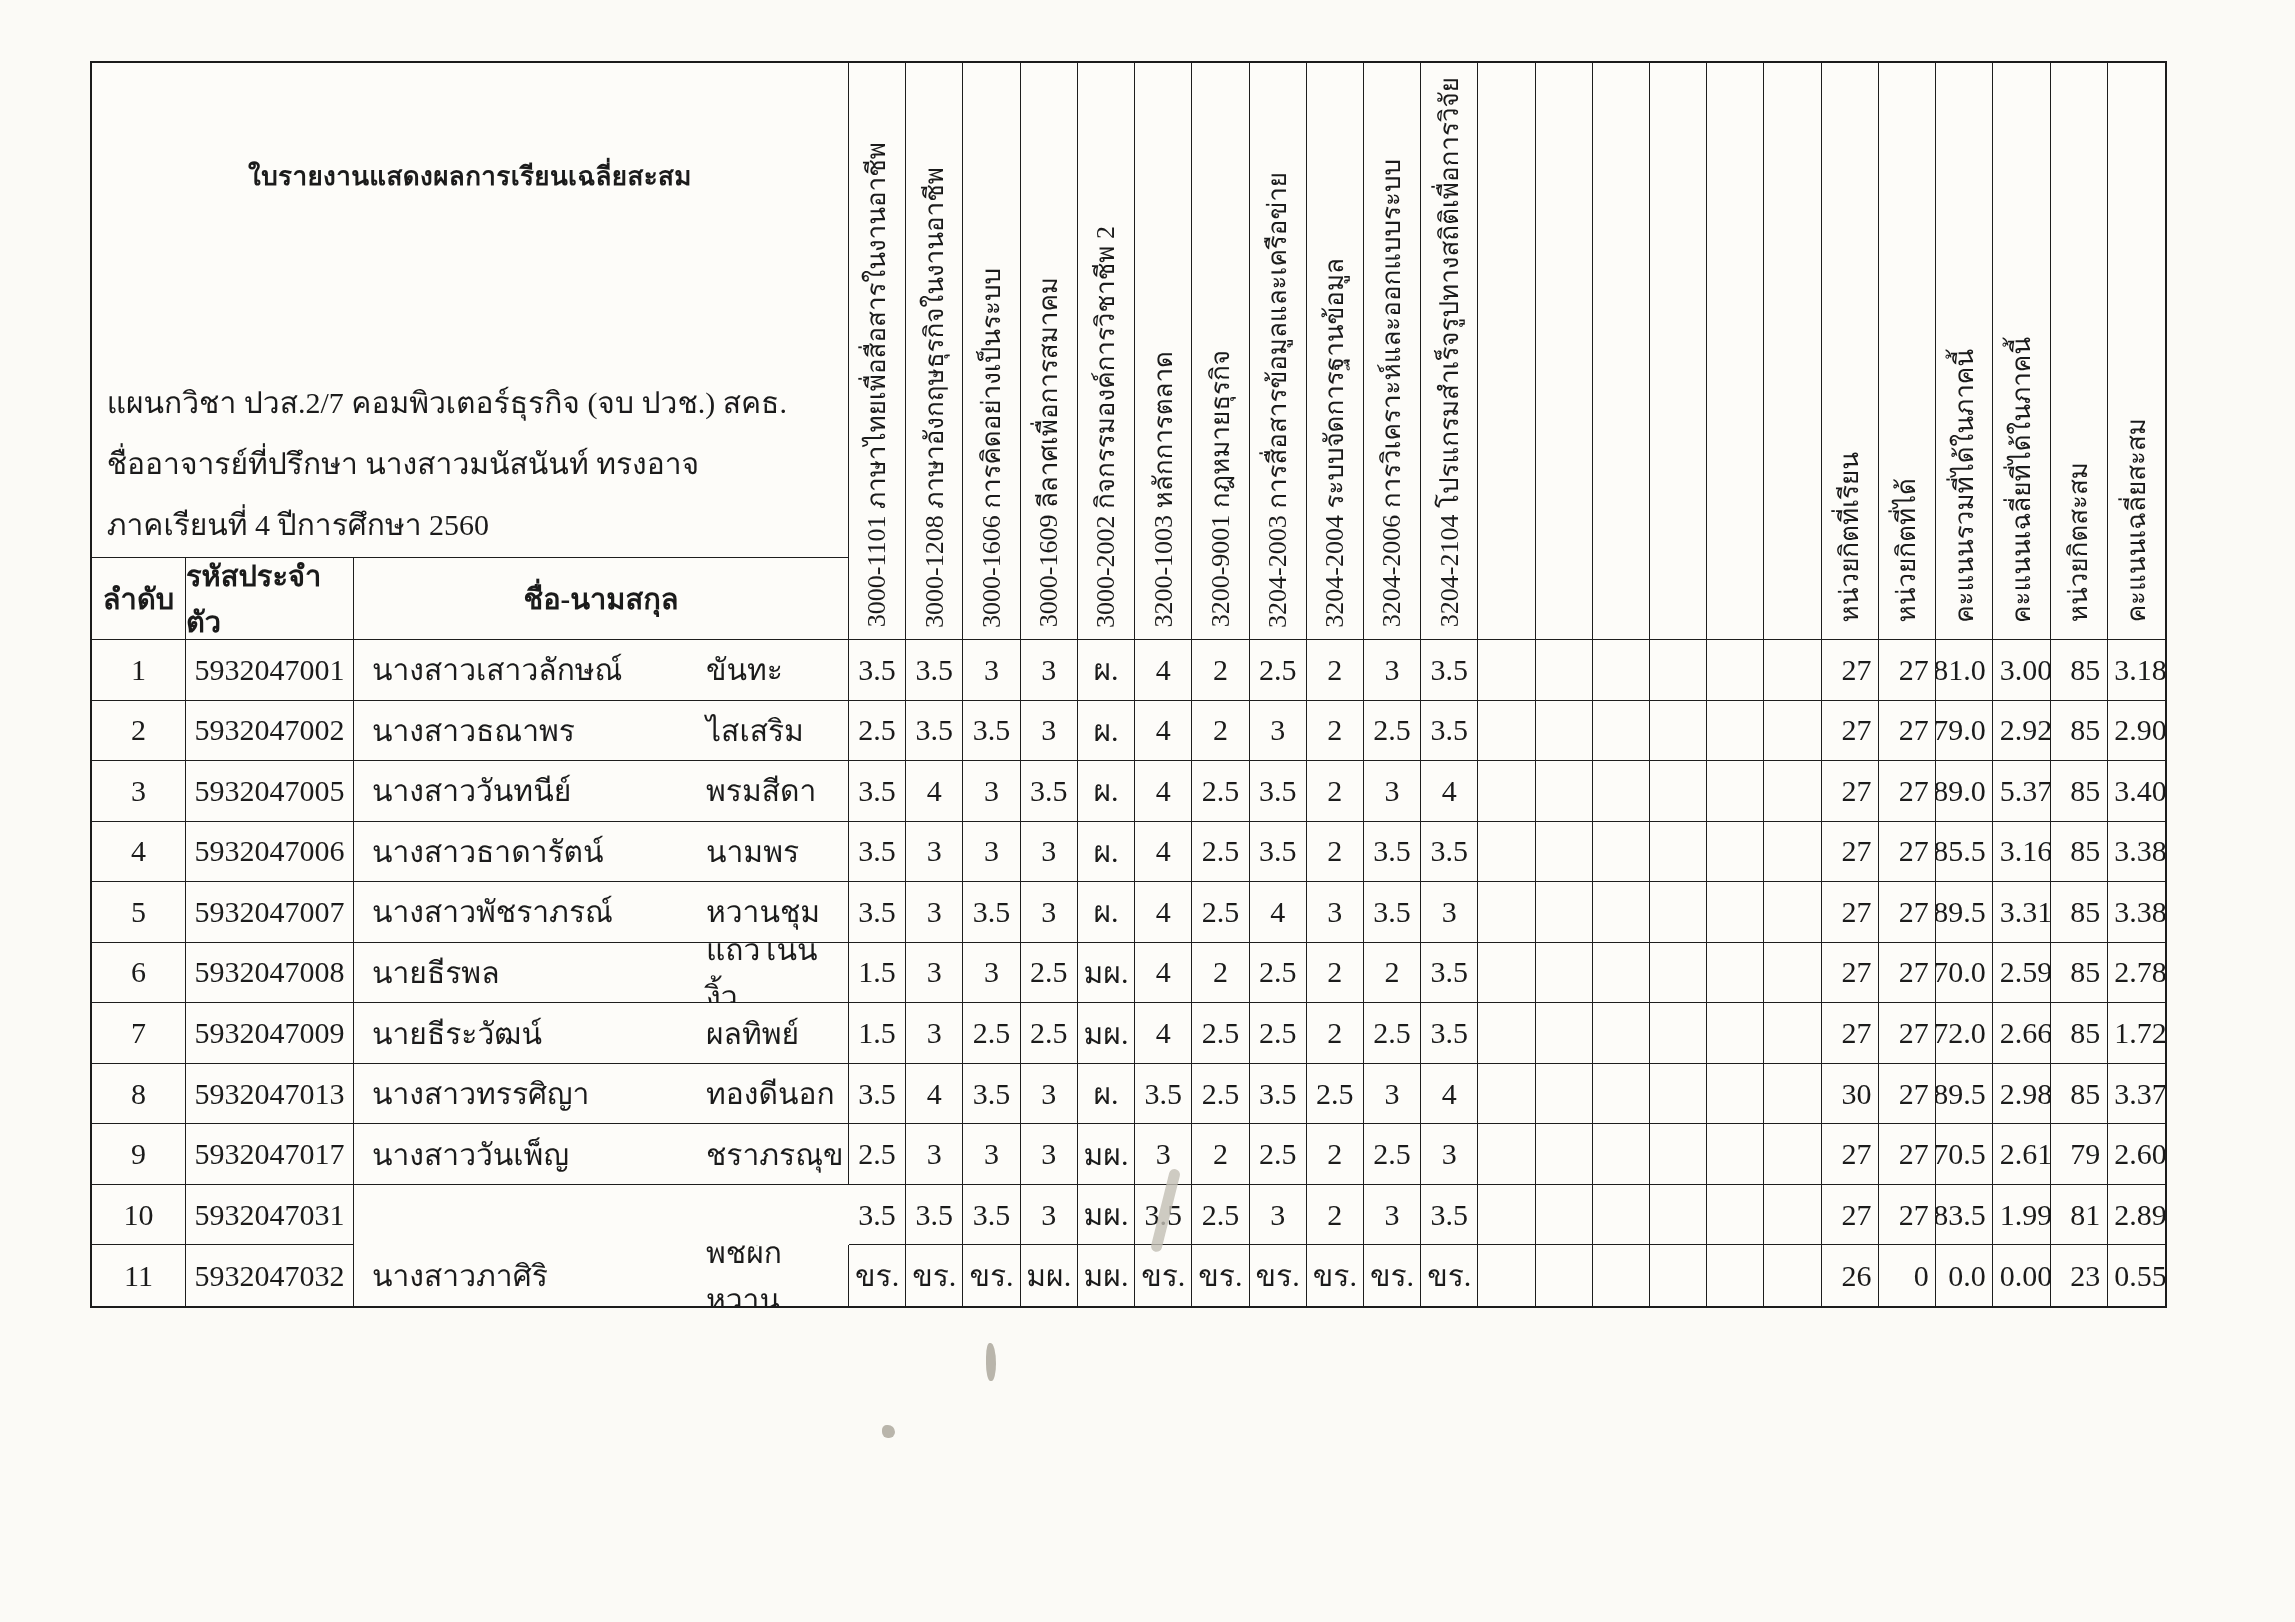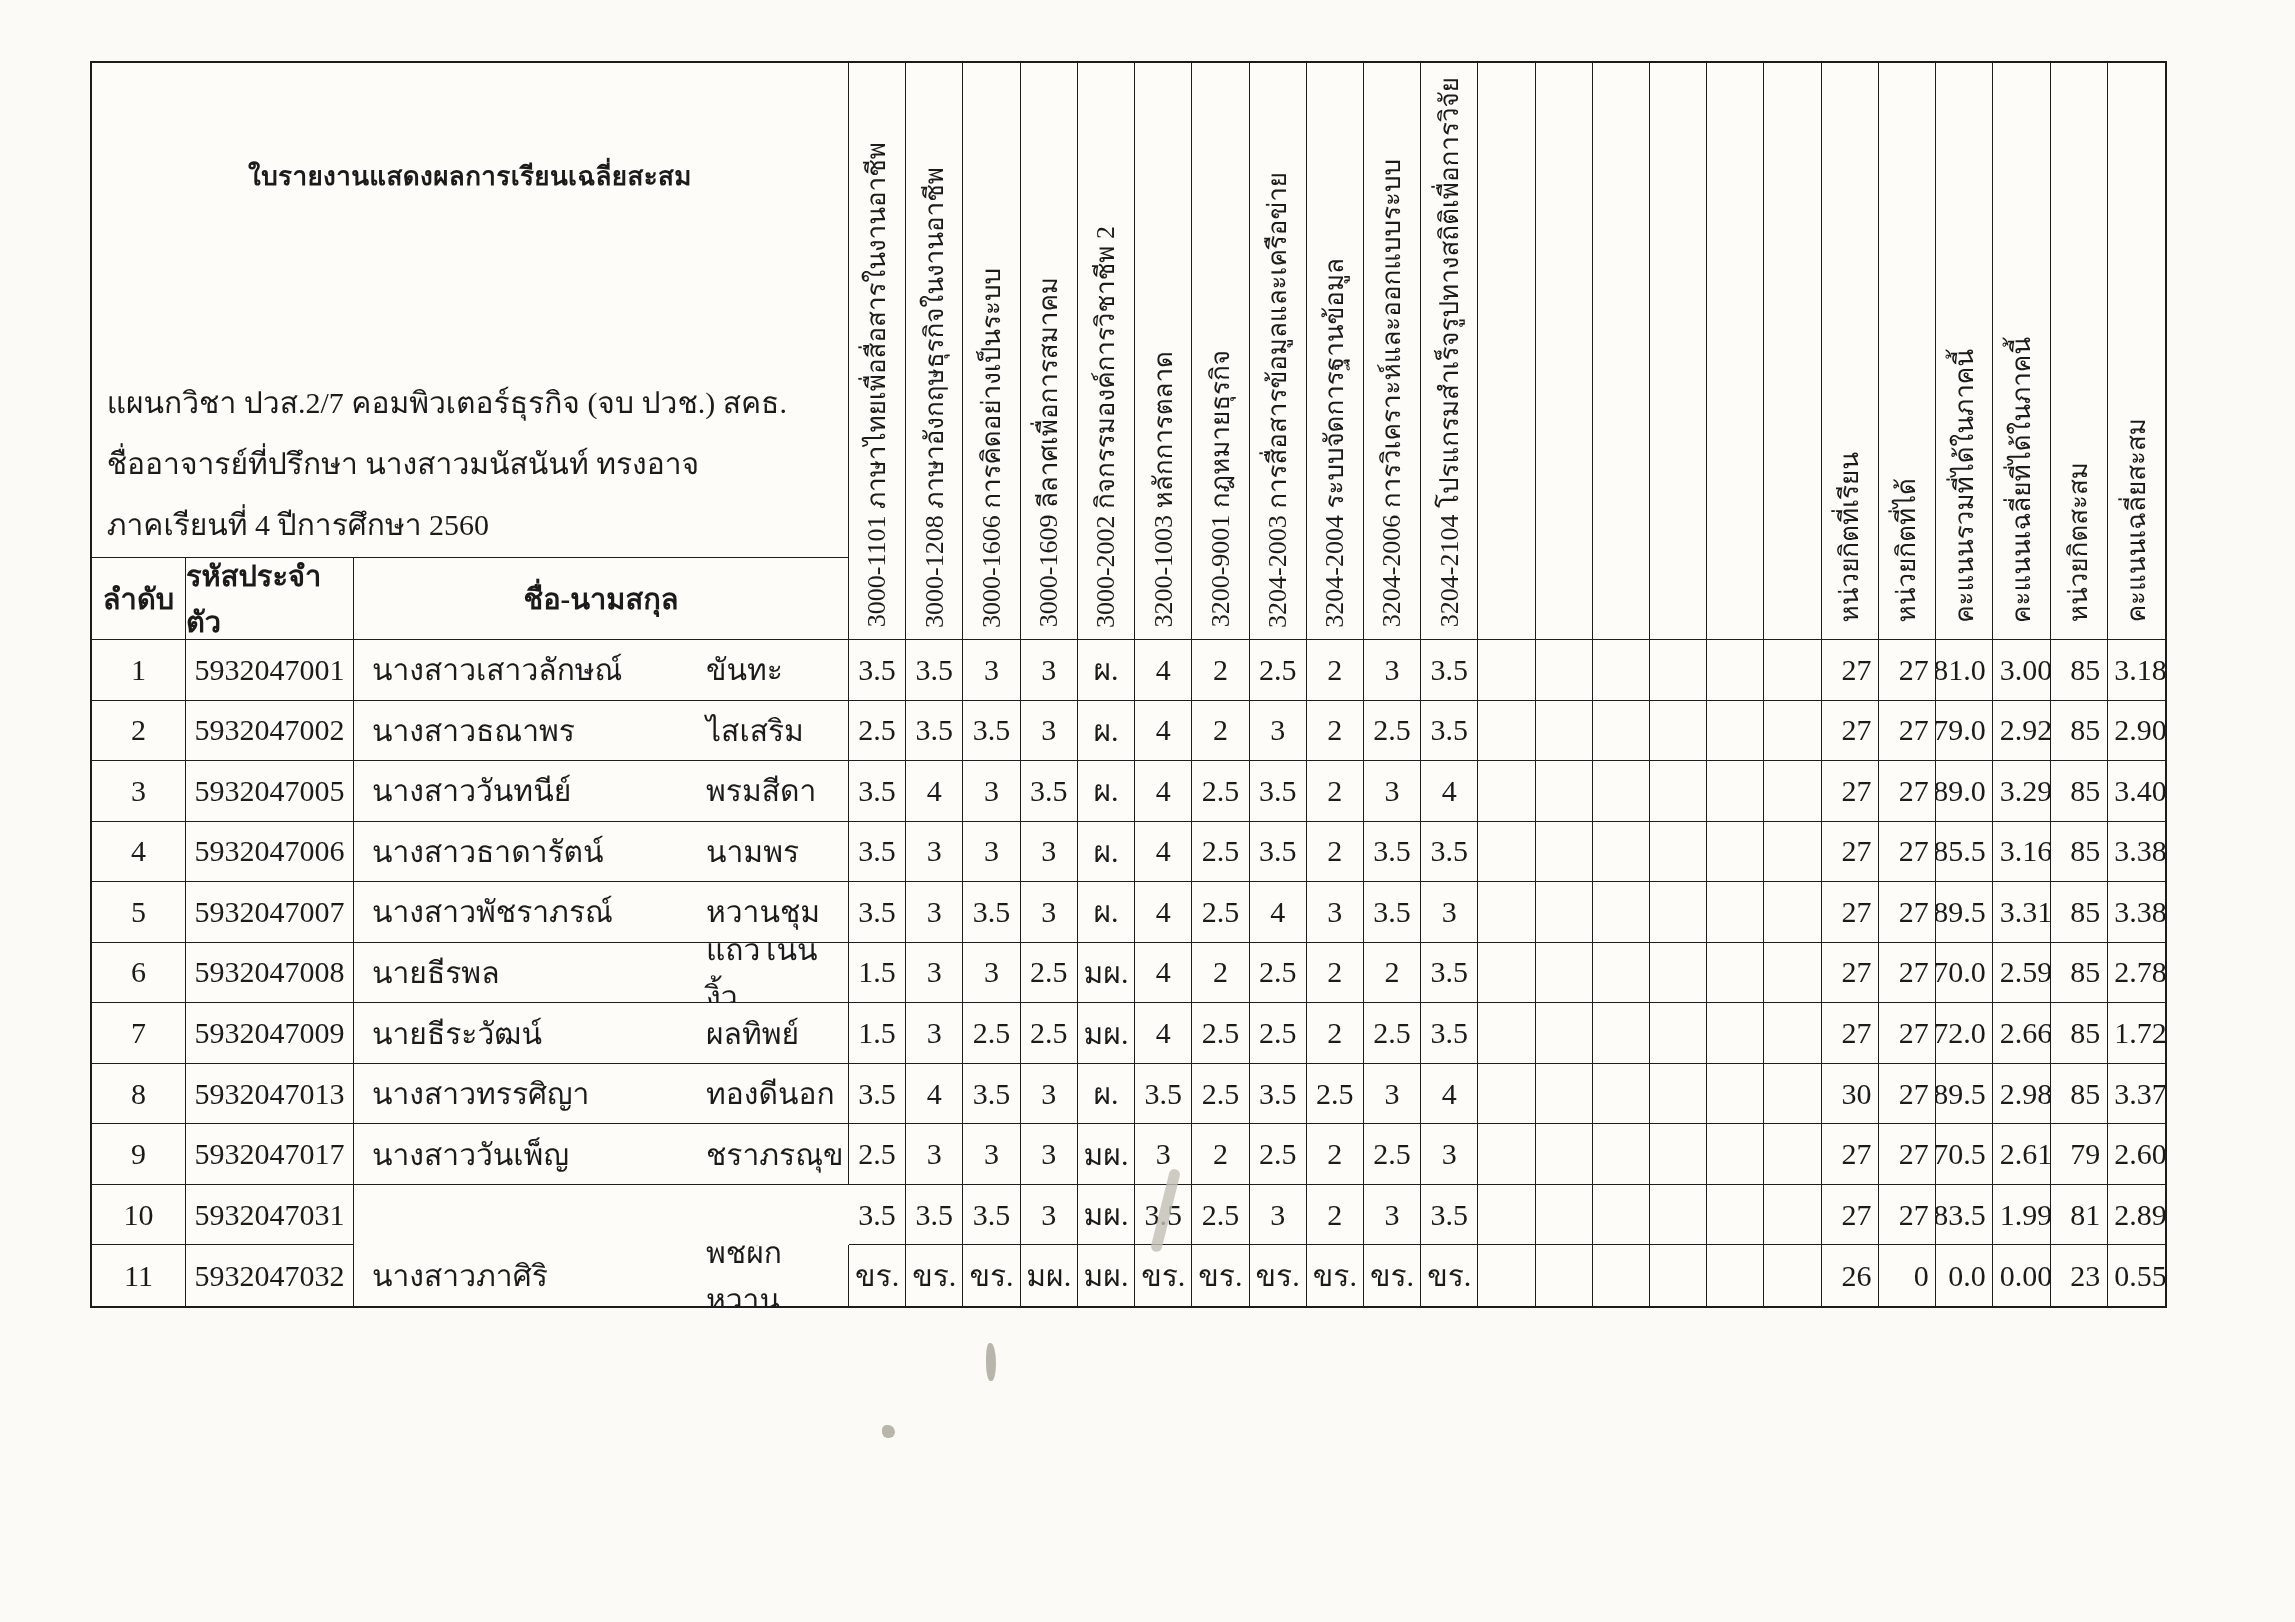--- a/index.html
+++ b/index.html
@@ -340,21 +340,21 @@
       <div class="cell c-sum a-r" style="grid-area: 5 / 21;">
         <span>27</span>
       </div>
       <div class="cell c-sum a-r" style="grid-area: 5 / 22;">
         <span>27</span>
       </div>
       <div class="cell c-sum a-r" style="grid-area: 5 / 23;">
         <span>89.0</span>
       </div>
       <div class="cell c-sum a-l" style="grid-area: 5 / 24;">
-        <span>3.29</span>
+        <span>5.37</span>
       </div>
       <div class="cell c-sum a-r" style="grid-area: 5 / 25;">
         <span>85</span>
       </div>
       <div class="cell c-sum a-l last-col" style="grid-area: 5 / 26; text-align: center;">
         <span>3.40</span>
       </div>
       <div class="cell c-no" style="grid-area: 6 / 1;">
         <span>4</span>
       </div>

